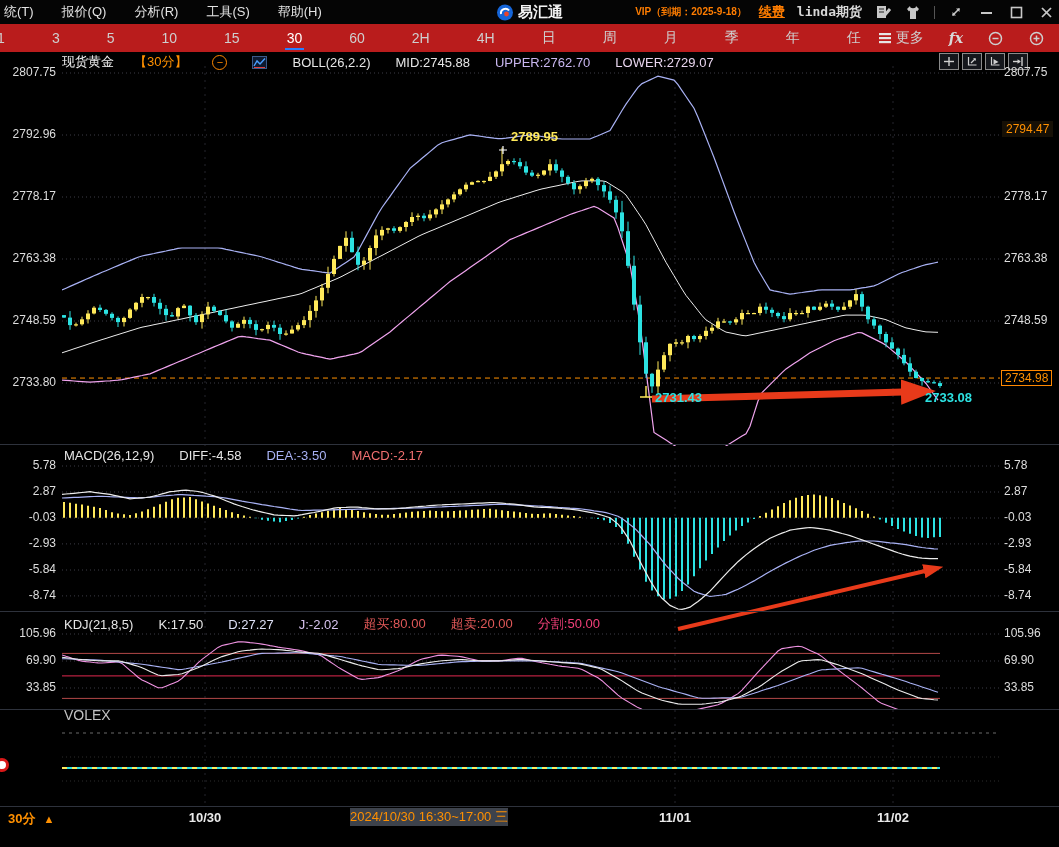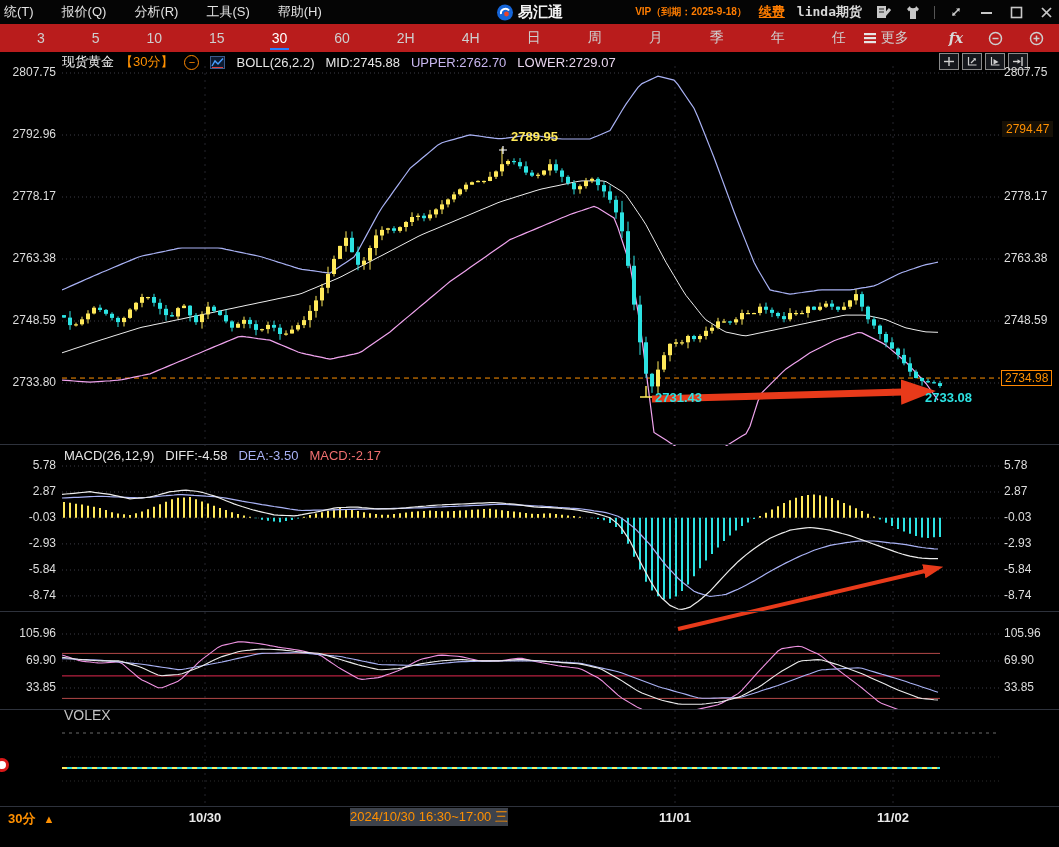--- a/index.html
+++ b/index.html
@@ -21,21 +21,21 @@
   
   .toolbar{position:absolute;left:0;top:24px;width:1059px;height:28px;background:#b91c1c;
            display:flex;align-items:center;font-size:14px;color:#cfcfcf;padding-left:4px;box-sizing:border-box;justify-content:flex-end;}
   .tbi{display:inline-flex;align-items:center;gap:4px;margin-right:17px;white-space:nowrap;cursor:default;}
   .period{margin-right:15px;padding:3px 2px 2px 2px;border-bottom:2px solid transparent;}
   .period.active{color:#fff;border-bottom:2px solid #2a7fff;}
   .tb-right{margin-left:auto;display:flex;align-items:center;gap:24px;padding-right:14px;}
   .fx{font-family:"DejaVu Serif",serif;font-style:italic;font-weight:bold;font-size:14px;color:#d8d8d8;}
   
   .chart{position:absolute;left:0;top:52px;width:1059px;height:776px;background:#000;}
-  .phead{position:absolute;display:flex;align-items:center;gap:11px;font-size:13px;white-space:nowrap;}
+  .phead{position:absolute;display:flex;align-items:center;gap:25px;font-size:13px;white-space:nowrap;}
   .lbl{position:absolute;left:0;width:56px;text-align:right;font-size:12px;color:#dedede;}
   .rlbl{position:absolute;left:1004px;font-size:12px;color:#dedede;}
   .refbox{position:absolute;left:1002px;font-size:12px;color:#ff9000;background:#161006;padding:1px 4px;}
   .lastbox{position:absolute;left:1001px;font-size:12px;color:#ff9000;background:#000;
            border:1px solid #ff8800;padding:0 3px;}
   .anno{position:absolute;font-size:13px;font-weight:bold;}
   .minibtn{display:inline-flex;align-items:center;justify-content:center;width:18px;height:15px;
            border:1px solid #8a8a8a;background:#15171c;margin-left:3px;}
   .circminus{display:inline-flex;align-items:center;justify-content:center;width:13px;height:13px;
              border:1px solid #ff8800;border-radius:50%;color:#ff8800;font-size:11px;line-height:1;}
@@ -170,21 +170,21 @@
         <span class="period">2H</span>
         <span class="period">4H</span>
         <span class="period">日</span>
         <span class="period">周</span>
         <span class="period">月</span>
         <span class="period">季</span>
         <span class="period">年</span>
         <span class="period">任</span>
       </span>
     <span class="tb-right">
-      <span class="tbi" style="margin-right:16px">
+      <span class="tbi" style="margin-right:1px">
         <svg width="14" height="12" viewBox="0 0 14 12">
             <rect x="1" y="1" width="12" height="2.2" fill="#e6e6e6"></rect>
             <rect x="1" y="5" width="12" height="2.2" fill="#e6e6e6"></rect>
             <rect x="1" y="9" width="12" height="2.2" fill="#e6e6e6"></rect>
           </svg>
         <span>更多</span>
       </span>
       <span class="fx">fx</span>
       <span>
         <svg width="17" height="17" viewBox="0 0 17 17">
@@ -753,20 +753,29 @@
         </span>
     </div>
 
     <div class="phead" style="left:64px;top:396px;">
       <span style="color:#e6e6e6">MACD(26,12,9)</span>
       <span style="color:#e6e6e6">DIFF:-4.58</span>
       <span style="color:#a9b2f5">DEA:-3.50</span>
       <span style="color:#f07070">MACD:-2.17</span>
     </div>
 
+    <div class="phead" style="left:64px;top:563px;">
+      <span style="color:#e6e6e6">KDJ(21,8,5)</span>
+      <span style="color:#e6e6e6">K:17.50</span>
+      <span style="color:#dde0f5">D:27.27</span>
+      <span style="color:#d8c4f0">J:-2.02</span>
+      <span style="color:#e05858">超买:80.00</span>
+      <span style="color:#e05858">超卖:20.00</span>
+      <span style="color:#f2407a">分割:50.00</span>
+    </div>
 
     <div class="phead" style="left:64px;top:655px;font-size:14px;">
       <span style="color:#c2c2c2">VOLEX</span>
     </div>
 
     <div class="anno" style="left:511px;top:77px;color:#ffe95a;">2789.95</div>
     <div class="anno" style="left:655px;top:338px;color:#2ce2e2;">2731.43</div>
     <div class="anno" style="left:925px;top:338px;color:#2ce2e2;">2733.08</div>
     <div class="refbox" style="top:69px;">2794.47</div>
     <div class="lastbox" style="top:318px;">2734.98</div>

